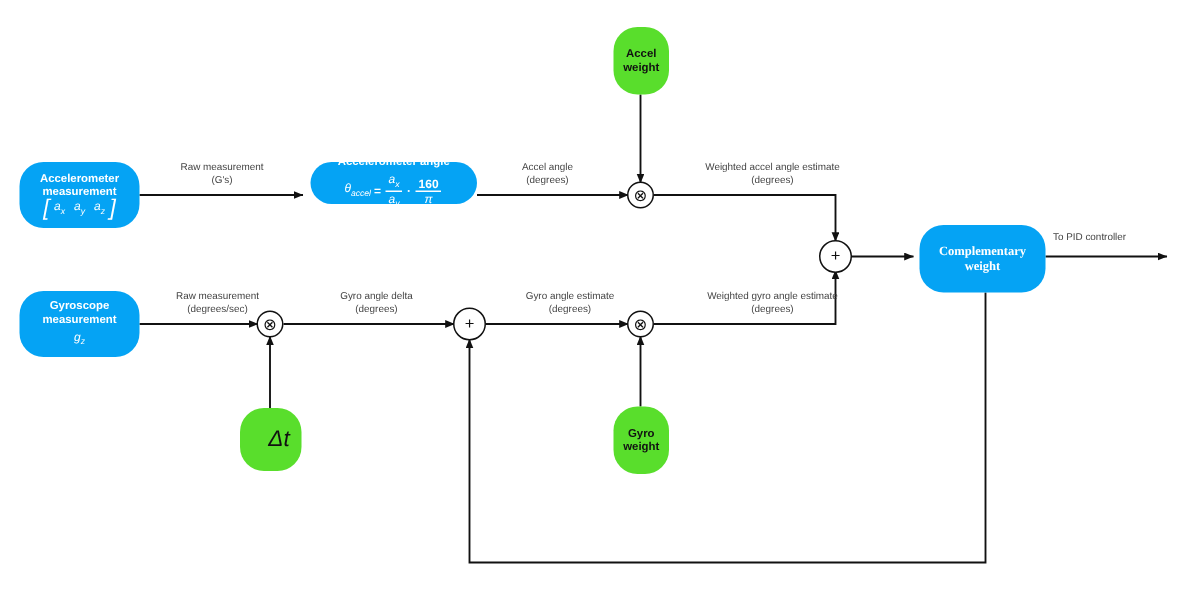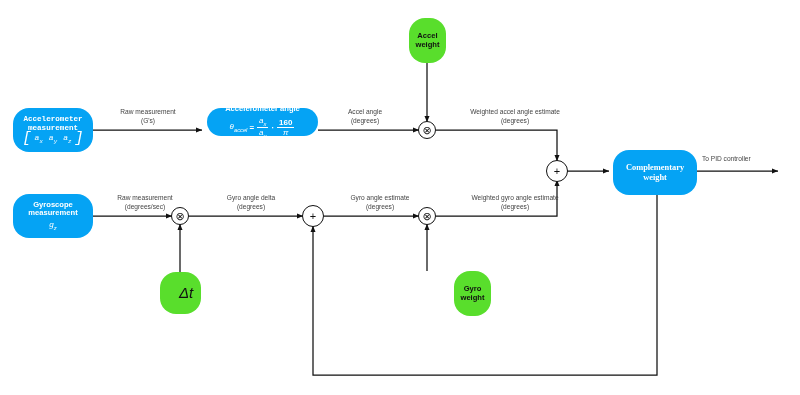--- a/index.html
+++ b/index.html
@@ -119,21 +119,21 @@
       <path d="M436,216 L557,216 L557,180" marker-end="url(#arrow)"></path>
 
       <line x1="566" y1="171" x2="609" y2="171" marker-end="url(#arrow)"></line>
 
       <line x1="697" y1="171" x2="778" y2="171" marker-end="url(#arrow)"></line>
 
       <path d="M657,195 L657,375 L313,375 L313,226" marker-end="url(#arrow)"></path>
     </g>
   </svg>
 
-  <div class="block blk-blue" style="left:13px;top:108px;width:80px;height:44px;font-family:Liberation Mono, monospace;">
+  <div class="block blk-blue" style="left:13px;top:108px;width:80px;height:44px;">
     <div>Accelerometer</div>
     <div>measurement</div>
     <div class="matrix">
       <span class="brk">[</span>
       <span class="mcell"><span>a</span><span class="sub">x</span></span>
       <span class="mcell"><span>a</span><span class="sub">y</span></span>
       <span class="mcell"><span>a</span><span class="sub">z</span></span>
       <span class="brk">]</span>
     </div>
   </div>
@@ -159,21 +159,21 @@
     <div>Gyroscope</div>
     <div>measurement</div>
     <div class="ital" style="font-size:8px;margin-top:2px;"><span>g</span><span class="sub">z</span></div>
   </div>
 
   <div class="block blk-green" style="left:409px;top:18px;width:37px;height:45px;">
     <div>Accel</div>
     <div>weight</div>
   </div>
 
-  <div class="block blk-green" style="left:409px;top:271px;width:37px;height:45px;margin-left:45px;">
+  <div class="block blk-green" style="left:409px;top:271px;width:37px;height:45px;">
     <div>Gyro</div>
     <div>weight</div>
   </div>
 
   <div class="block blk-green bigsym" style="left:160px;top:272px;width:41px;height:42px;padding-left:11px;">
     <div class="ital">Δt</div>
   </div>
 
   <div class="block blk-blue" style="left:613px;top:150px;width:84px;height:45px;font-size:8.4px;font-family:Liberation Serif, serif;">
     <div>Complementary</div>

